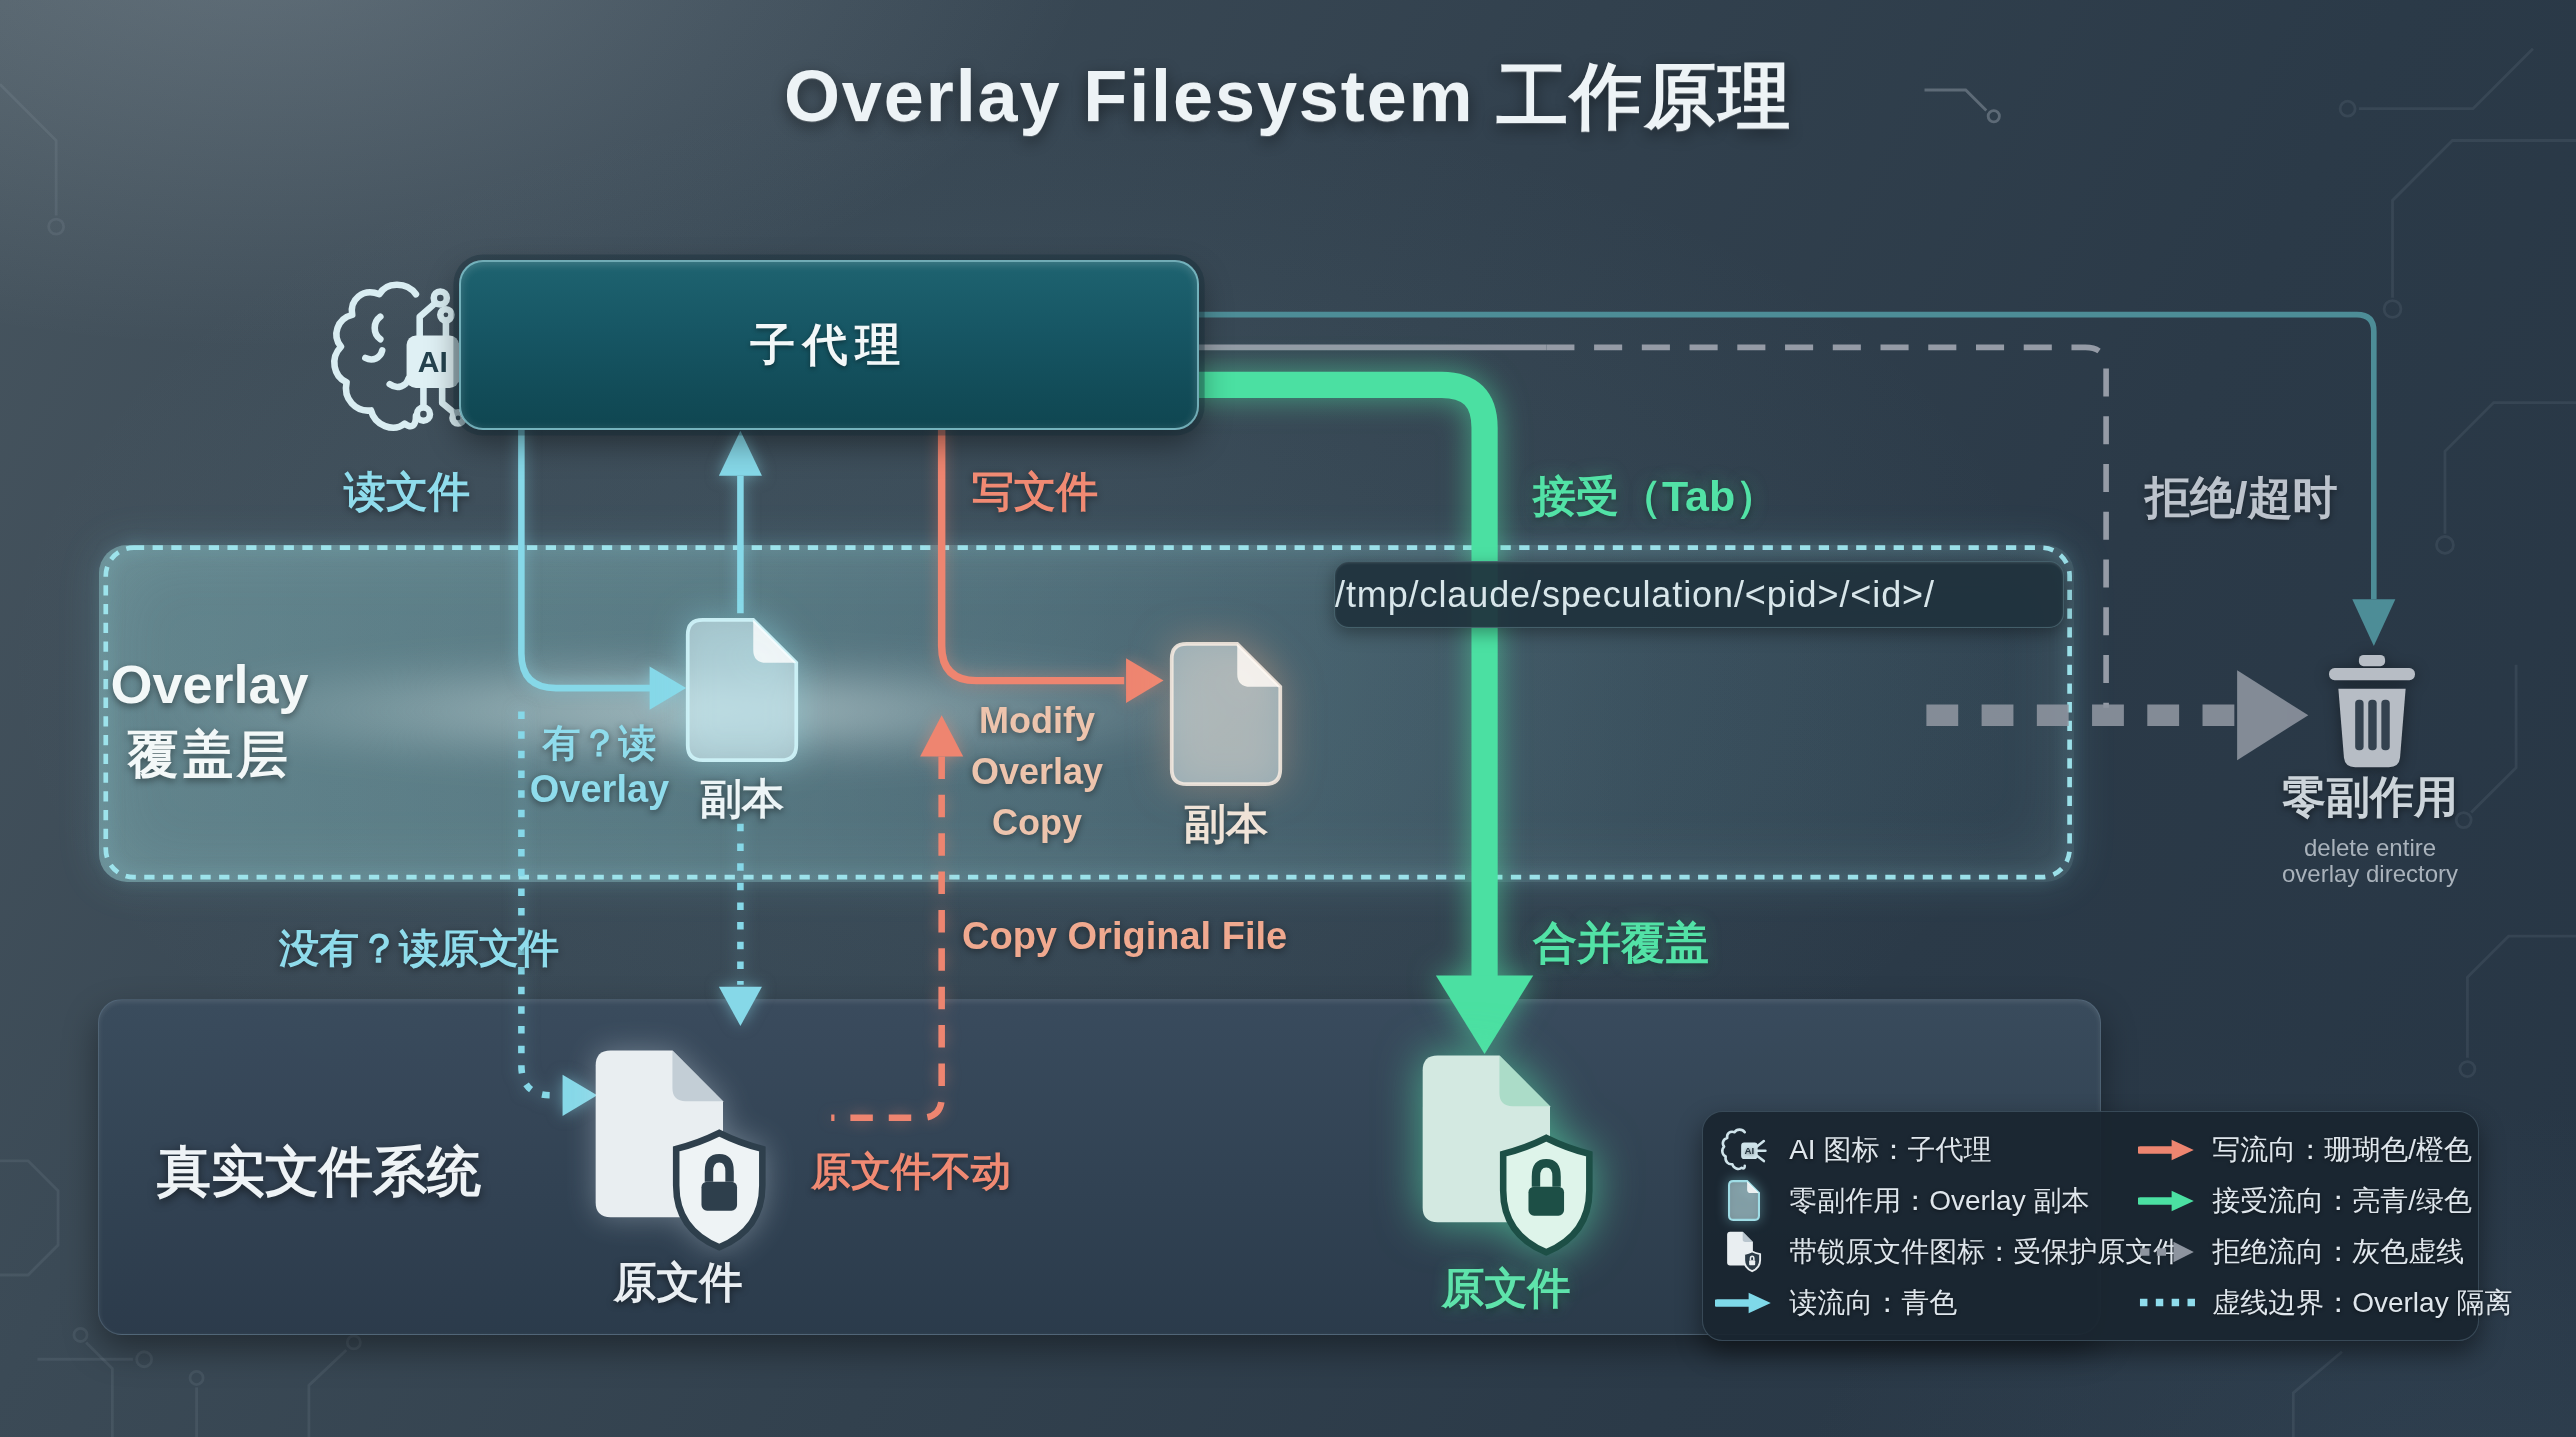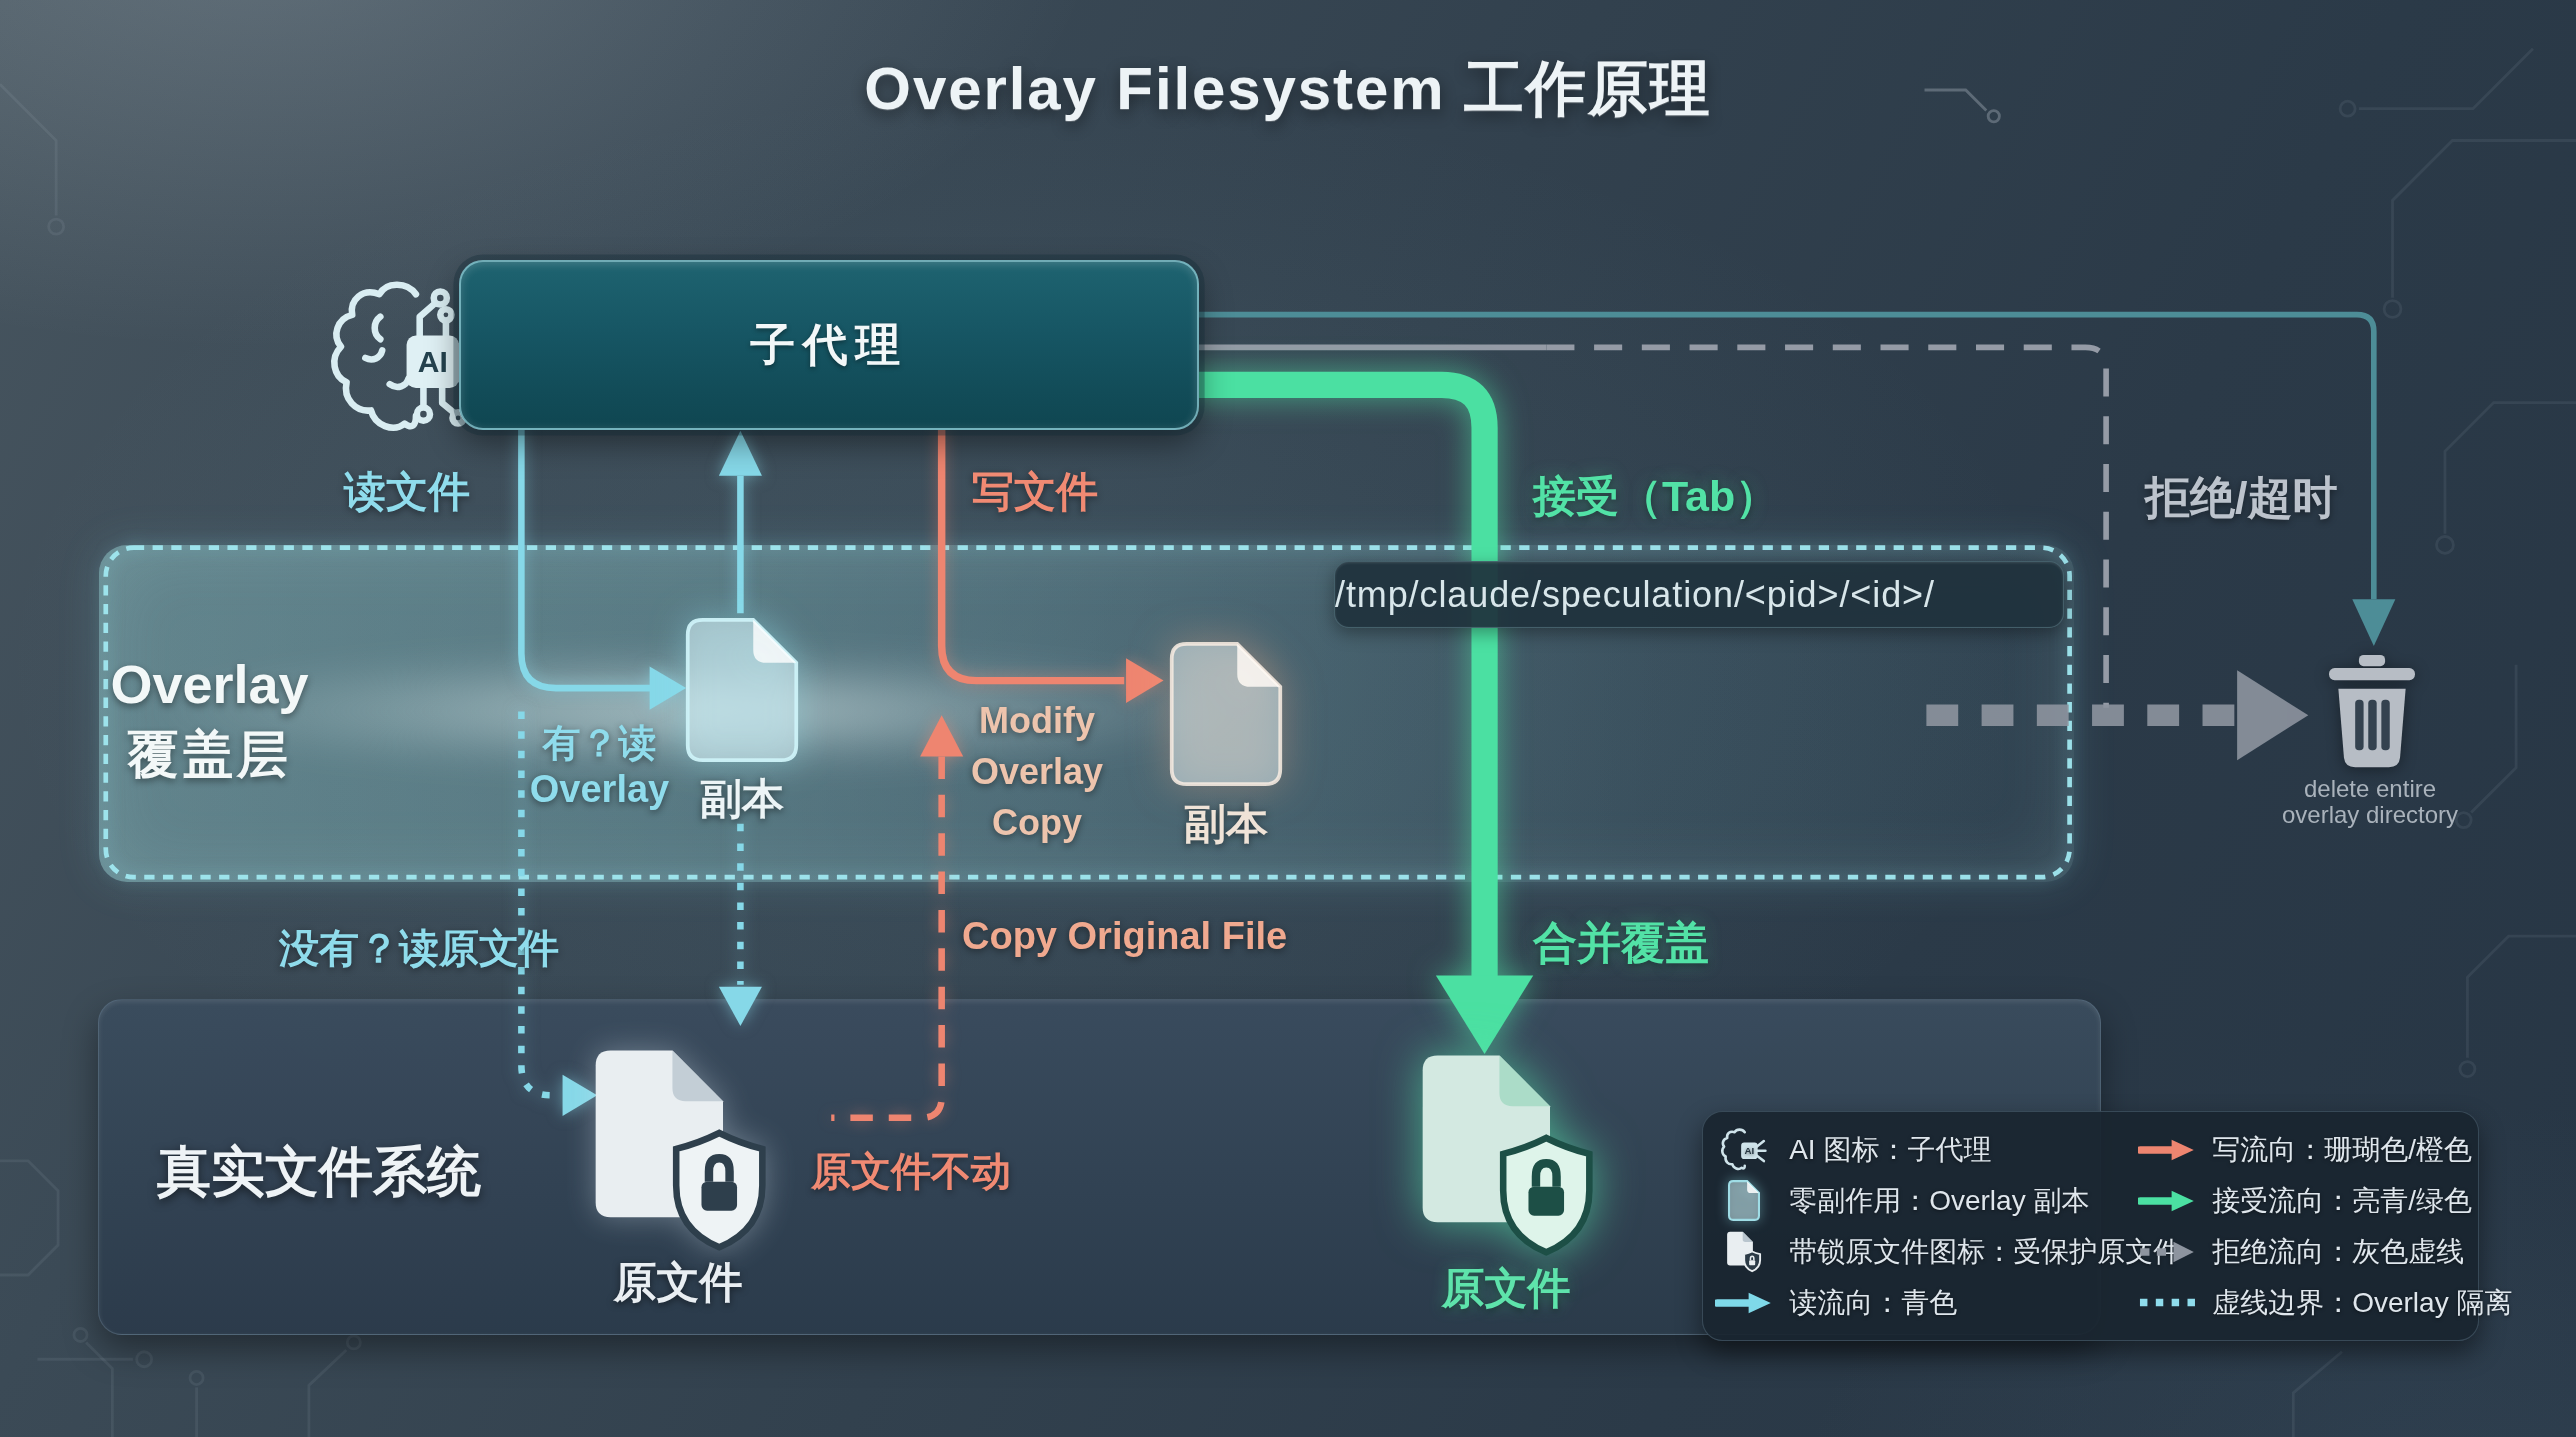--- a/index.html
+++ b/index.html
@@ -15,21 +15,21 @@
   .abs{position:absolute;}
   .lbl{position:absolute;font-weight:700;white-space:nowrap;text-shadow:0 1.9px 7.5px rgba(0,0,0,0.45);}
   .cyan{color:#8fdcec;text-align:center;}
   .coral{color:#f08a73;}
   .green{color:#52e2a6;text-shadow:0 1.9px 7.5px rgba(0,0,0,.4),0 0 17px rgba(82,226,166,.35);}
   .grayTxt{color:#bcc3cc;}
   .cream{color:#edc4ad;}
 
   .title{
     position:absolute;left:0;right:0;top:49px;text-align:center;
-    font-size:60px;font-weight:700;color:#edf3f6;letter-spacing:1.9px;
+    font-size:72px;font-weight:700;color:#edf3f6;letter-spacing:1.9px;
     text-shadow:0 4.7px 15px rgba(0,0,0,0.45), 0 0.9px 0 rgba(255,255,255,0.25);
   }
 
   .agent-box{
     position:absolute;left:445px;top:260px;width:736px;height:166px;border-radius:24px;
     background:linear-gradient(180deg,#1e6370 0%,#165563 45%,#0f4651 100%);
     border:2.8px solid rgba(145,205,215,0.75);
     box-shadow:0 0 0 5.6px rgba(18,44,54,0.35), 0 13px 32px rgba(0,0,0,0.42), inset 0 1.9px 9.4px rgba(255,255,255,0.18);
     display:flex;align-items:center;justify-content:center;
     font-size:45px;color:#f2f7f8;font-weight:700;letter-spacing:7.5px;
@@ -286,20 +286,21 @@
     <g fill="#b7bdc5">
       <rect x="34" y="0" width="28" height="12" rx="5"></rect>
       <rect x="2" y="14" width="92" height="13" rx="6"></rect>
       <path d="M12 36 H84 L78 110 Q77 120 66 120 H30 Q19 120 18 110 Z"></path>
     </g>
     <rect x="30" y="48" width="9" height="54" rx="4" fill="#34424f"></rect>
     <rect x="44" y="48" width="9" height="54" rx="4" fill="#34424f"></rect>
     <rect x="58" y="48" width="9" height="54" rx="4" fill="#34424f"></rect>
   </svg>
   <div class="trash-text">
+    <div class="t1">零副作用</div>
     <div class="t2">
       <div>delete entire</div>
       <div>overlay directory</div>
     </div>
   </div>
 
   <div class="legend">
     <div class="legend-col">
       <div class="legend-row">
         <span class="legend-ico">

